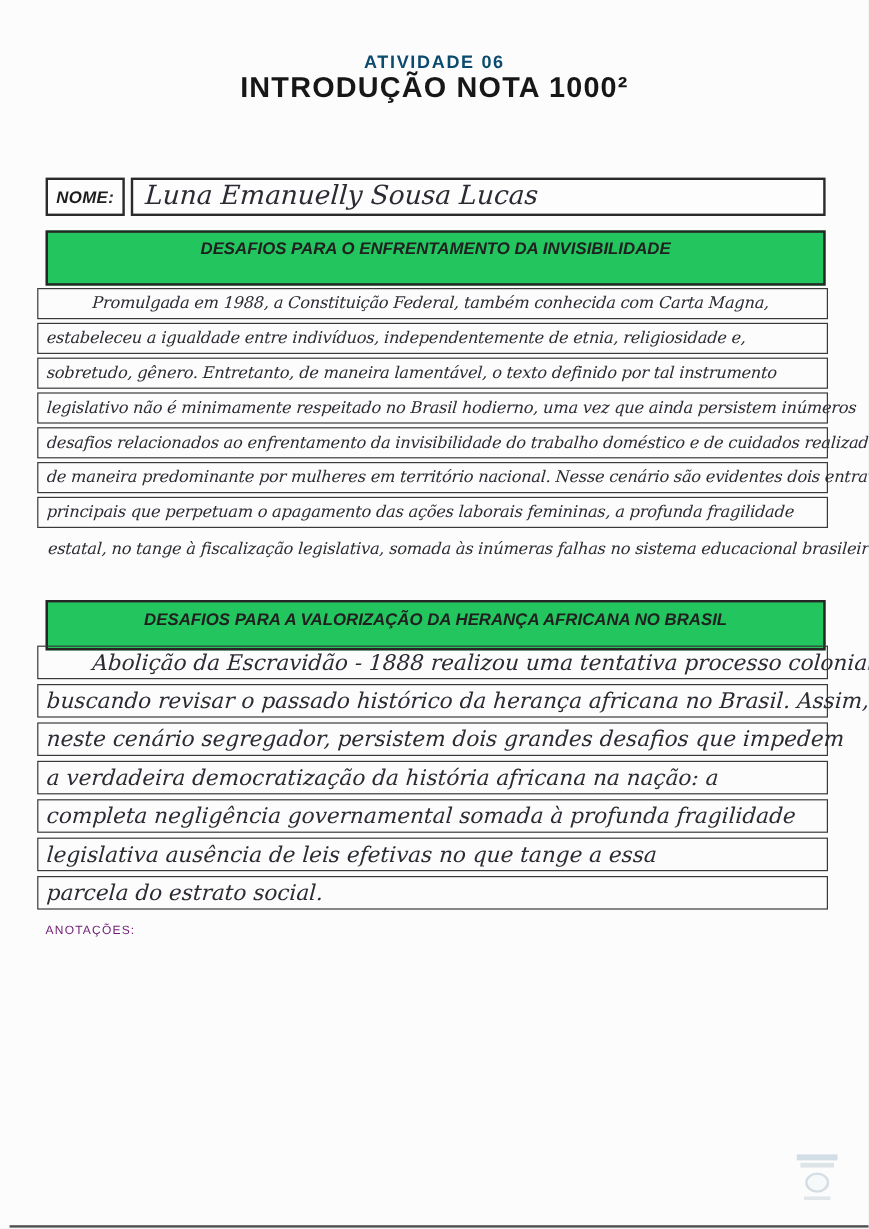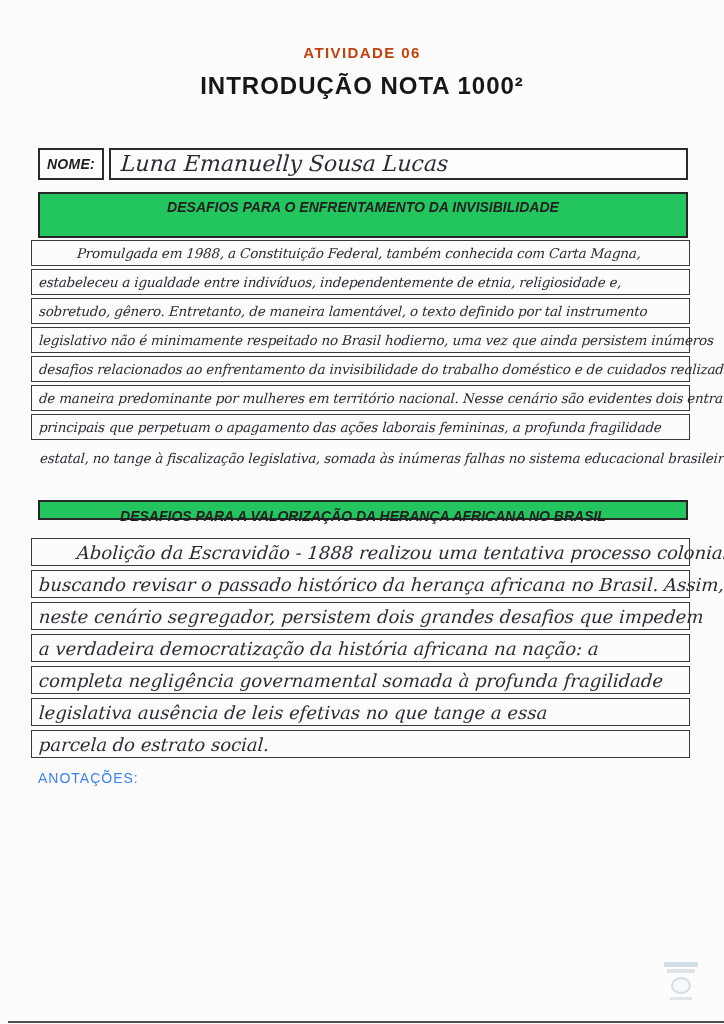--- a/index.html
+++ b/index.html
@@ -4,24 +4,24 @@
 <style>
   html,body { margin:0; padding:0; background:#e8e8e8; }
   .page {
     position:relative; width:724px; height:1024px; margin:0 auto;
     background:#fcfcfc; overflow:hidden;
     font-family:"Liberation Sans", sans-serif; color:#1d1d1d;
   }
   
   .activity {
     position:absolute; top:44px; left:0; width:100%; text-align:center;
-    font-size:15px; font-weight:bold; letter-spacing:1.4px; color:#c2410c;
+    font-size:15px; font-weight:bold; letter-spacing:1.4px; color:#0c4a6e;
   }
   .title {
-    position:absolute; top:72px; left:0; width:100%; text-align:center;
+    position:absolute; top:60px; left:0; width:100%; text-align:center;
     font-size:24px; font-weight:bold; letter-spacing:1px; color:#171717;
   }
   
   .name-row { position:absolute; top:148px; left:38px; width:650px; height:32px; display:flex; }
   .name-label-box {
     width:66px; border:2px solid #2a2a2a; background:#fdfdfd;
     display:flex; align-items:center; justify-content:center;
     font-weight:bold; font-style:italic; font-size:14px; letter-spacing:0.3px;
     margin-right:5px; box-sizing:border-box;
   }
@@ -32,41 +32,41 @@
     white-space:nowrap; display:inline-block; transform:skewX(-4deg);
   }
   .name-hw { position:absolute; left:10px; top:1px; font-size:22px; }
   
   .section-header {
     position:absolute; left:38px; width:650px; box-sizing:border-box;
     background:#22c55e; border:2px solid #262626; text-align:center;
     font-weight:bold; font-style:italic; color:#202020;
   }
   .sh1 { top:192px; height:46px; font-size:14px; line-height:19px; padding-top:4px; }
-  .sh2 { top:500px; height:20px; font-size:14px; line-height:29px; }
+  .sh2 { top:500px; height:42px; font-size:14px; line-height:29px; }
   
   .rows { position:absolute; left:31px; width:659px; }
   .rows-s1 { top:240px; }
   .rows-s2 { top:538px; }
   .row {
     border:1.5px solid #3a3a3a; background:transparent; box-sizing:border-box;
     position:relative; overflow:visible;
   }
   .rows-s1 .row { height:26px; margin-bottom:3px; }
   .rows-s2 .row { height:28px; margin-bottom:4px; }
   .row .hw { position:absolute; left:7px; }
   .rows-s1 .row .hw { font-size:13.5px; top:4px; letter-spacing:-0.2px; }
   .rows-s2 .row .hw { font-size:18px; top:3px; }
   .indent { padding-left:38px; }
   .overflow-line { position:absolute; top:449px; left:40px; }
   .overflow-line .hw { font-size:13.5px; letter-spacing:-0.2px; }
   
   .annotations {
     position:absolute; top:770px; left:38px;
-    font-size:14px; letter-spacing:1px; color:#3b82f6;
+    font-size:10px; letter-spacing:1px; color:#701a75;
   }
   .logo {
     position:absolute; left:661px; top:962px; width:40px; height:52px; opacity:0.75;
   }
   .logo-line1 { height:5px; background:#c5d5df; width:34px; margin:0 auto 2px; }
   .logo-line2 { height:4px; background:#d3dce2; width:28px; margin:0 auto 4px; }
   .logo-mark  { width:16px; height:13px; border:2px solid #c9d3da; border-radius:50%; margin:0 auto 3px; background:#f5f8fa; }
   .logo-line3 { height:3px; background:#d8dfe4; width:22px; margin:0 auto; }
   .scan-edge { position:absolute; left:8px; right:0; bottom:1px; height:2px; background:#4f4f4f; }
 </style>

